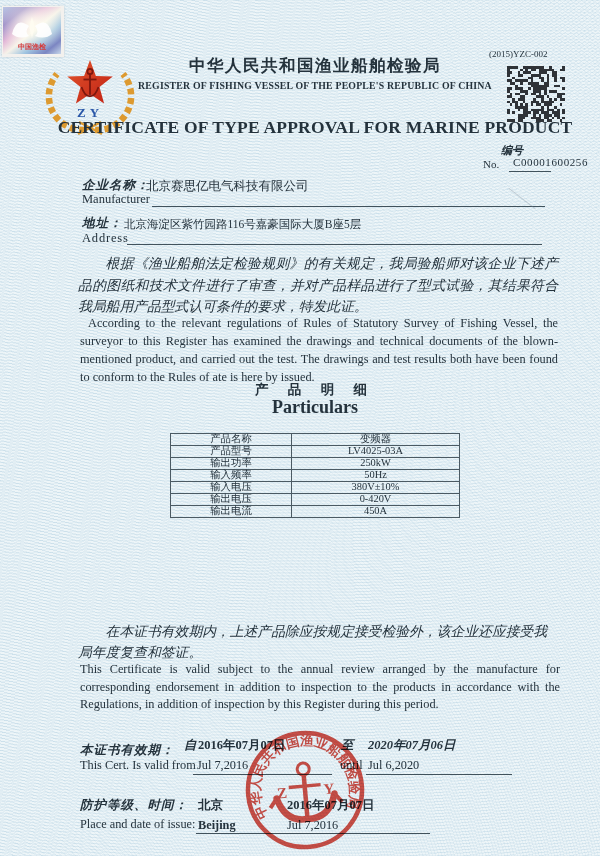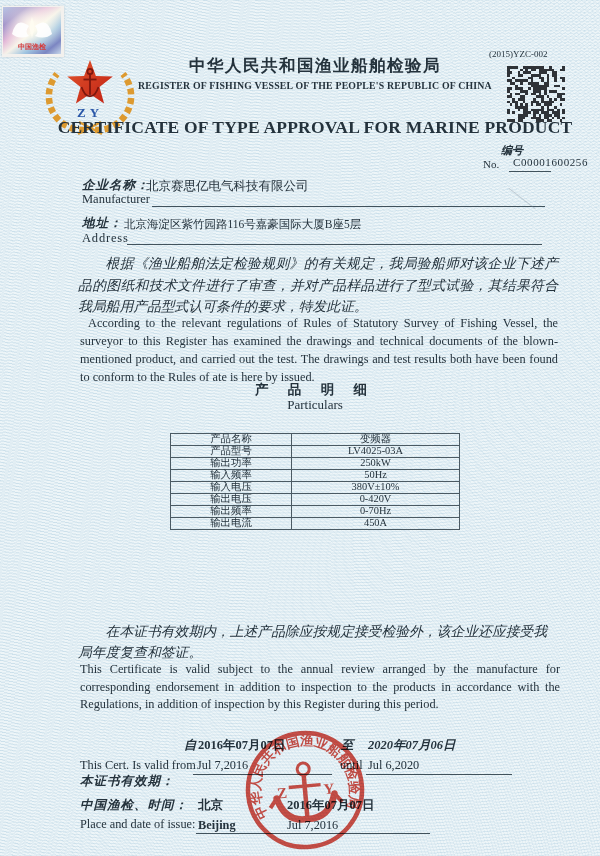--- a/index.html
+++ b/index.html
@@ -36,32 +36,32 @@
   .mfr-label{left:82px;top:177px;font-size:12.5px;}
   .mfr-value{left:146px;top:178px;font-size:12.5px;}
   .mfr-en{left:82px;top:192px;font-size:12.5px;}
   .addr-label{left:82px;top:215px;font-size:12.5px;}
   .addr-value{left:124px;top:217px;font-size:11.5px;}
   .addr-en{left:82px;top:231px;font-size:12.5px;letter-spacing:.8px;}
   
   .stmt-cn{left:78px;top:253px;width:480px;font-size:13.8px;line-height:21.5px;font-style:italic;text-indent:2em;text-align:justify;}
   .stmt-en{left:80px;top:314px;width:478px;font-size:12.3px;line-height:18px;text-indent:8px;text-align:justify;}
   .part-cn{top:381px;font-size:13.5px;font-weight:700;letter-spacing:8px;}
-  .part-en{top:397px;font-size:13px;font-weight:400;}
+  .part-en{top:397px;font-size:18px;font-weight:700;}
   
   .spec-table{position:absolute;left:170px;top:433px;width:290px;border-collapse:collapse;font-size:10.4px;}
   .spec-table td{border:1px solid #4b5a63;height:11px;padding:0;text-align:center;line-height:1;}
   .spec-table td.lab{width:120px;}
   
   .review-cn{left:78px;top:621px;width:482px;font-size:13.8px;line-height:21px;font-style:italic;text-indent:2em;}
   .review-en{left:80px;top:661px;width:480px;font-size:12.3px;line-height:17.6px;text-align:justify;}
   
   .f12{font-size:12.5px;}
   .bd{font-weight:600;}
-  .val-label{left:80px;top:773px;text-align:center;}
+  .val-label{left:80px;top:742px;text-align:center;}
   .val-from{left:184px;top:737px;font-style:italic;font-weight:700;font-size:12.5px;}
   .val-fromdate{left:198px;top:737px;}
   .val-to{left:341px;top:737px;font-style:italic;font-weight:700;font-size:12.5px;}
   .val-todate{left:368px;top:737px;font-style:italic;}
   .val-en{left:80px;top:758px;font-size:12.3px;}
   .val-fromdate-en{left:197px;top:758px;font-size:12.3px;}
   .val-until{left:340px;top:758px;font-size:12.3px;}
   .val-todate-en{left:368px;top:758px;font-size:12.3px;}
   .iss-label{left:80px;top:797px;}
   .iss-place{left:198px;top:797px;}
@@ -638,24 +638,20 @@
         </tr>
       <tr>
           <td class="lab">输入电压</td>
           <td>380V±10%</td>
         </tr>
       <tr>
           <td class="lab">输出电压</td>
           <td>0-420V</td>
         </tr>
       <tr>
-          <td class="lab">输出频率</td>
-          <td>0-70Hz</td>
-        </tr>
-      <tr>
           <td class="lab">输出电流</td>
           <td>450A</td>
         </tr>
     </tbody>
   </table>
 
   <div class="abs review-cn">在本证书有效期内，上述产品除应按规定接受检验外，该企业还应接受我局年度复查和签证。</div>
   <div class="abs review-en">This Certificate is valid subject to the annual review arranged by the manufacture for corresponding endorsement in addition to inspection to the products in accordance with the Regulations, in addition of inspection by this Register during this period.</div>
 
   <div class="abs cnlabel f12 val-label">本证书有效期：</div>
@@ -663,21 +659,21 @@
   <div class="abs f12 bd val-fromdate">2016年07月07日</div>
   <div class="abs val-to">至</div>
   <div class="abs f12 bd val-todate">2020年07月06日</div>
   <div class="abs val-en">This Cert. Is valid from</div>
   <div class="abs val-fromdate-en">Jul 7,2016</div>
   <div class="abs val-until">until</div>
   <div class="abs val-todate-en">Jul 6,2020</div>
   <div class="rule" style="left:193px;top:774px;width:139px;"></div>
   <div class="rule" style="left:366px;top:774px;width:146px;"></div>
 
-  <div class="abs cnlabel f12 iss-label">中国渔检、时间：</div>
+  <div class="abs cnlabel f12 iss-label">防护等级、时间：</div>
   <div class="abs f12 bd iss-place">北京</div>
   <div class="abs f12 bd iss-date">2016年07月07日</div>
   <div class="abs iss-en">Place and date of issue:</div>
   <div class="abs iss-place-en">Beijing</div>
   <div class="abs iss-date-en">Jul 7,2016</div>
   <div class="rule" style="left:196px;top:833px;width:234px;"></div>
 
   <svg class="abs seal" width="128" height="128" viewBox="0 0 128 128">
     <defs>
       <path id="sealArc" d="M 25,86.5 A 45,45 0 1 1 103,86.5" fill="none"></path>

